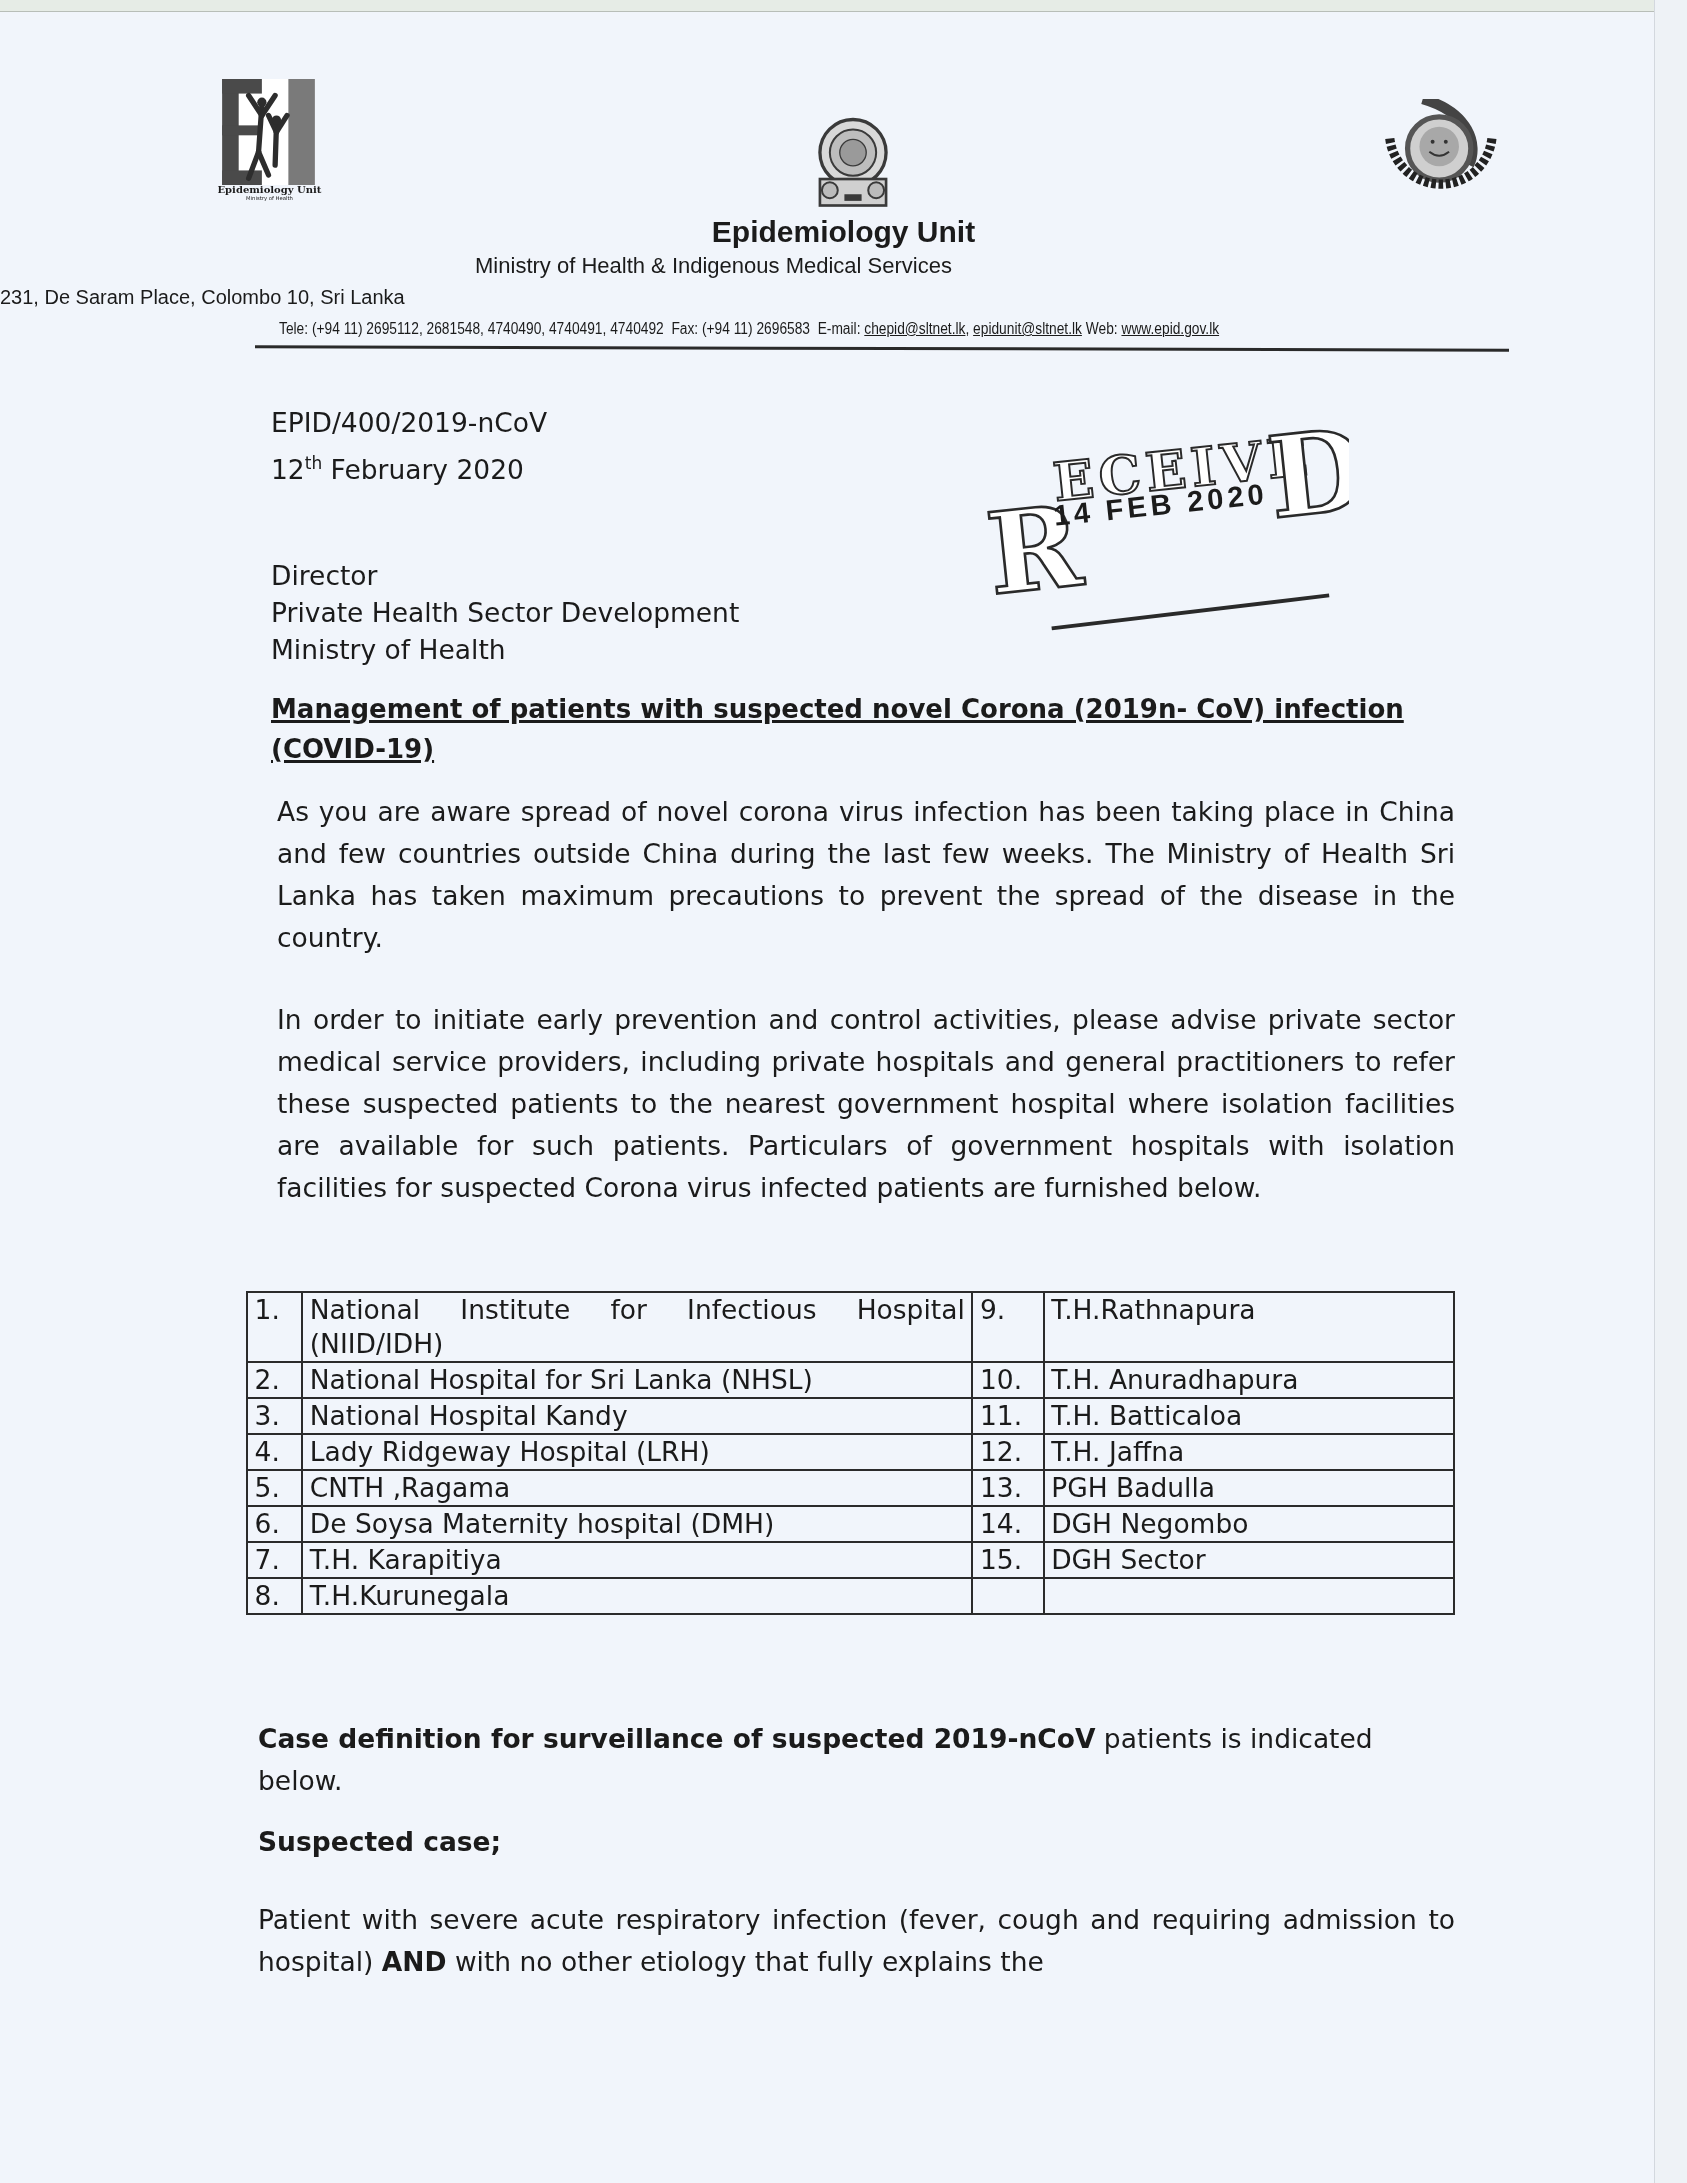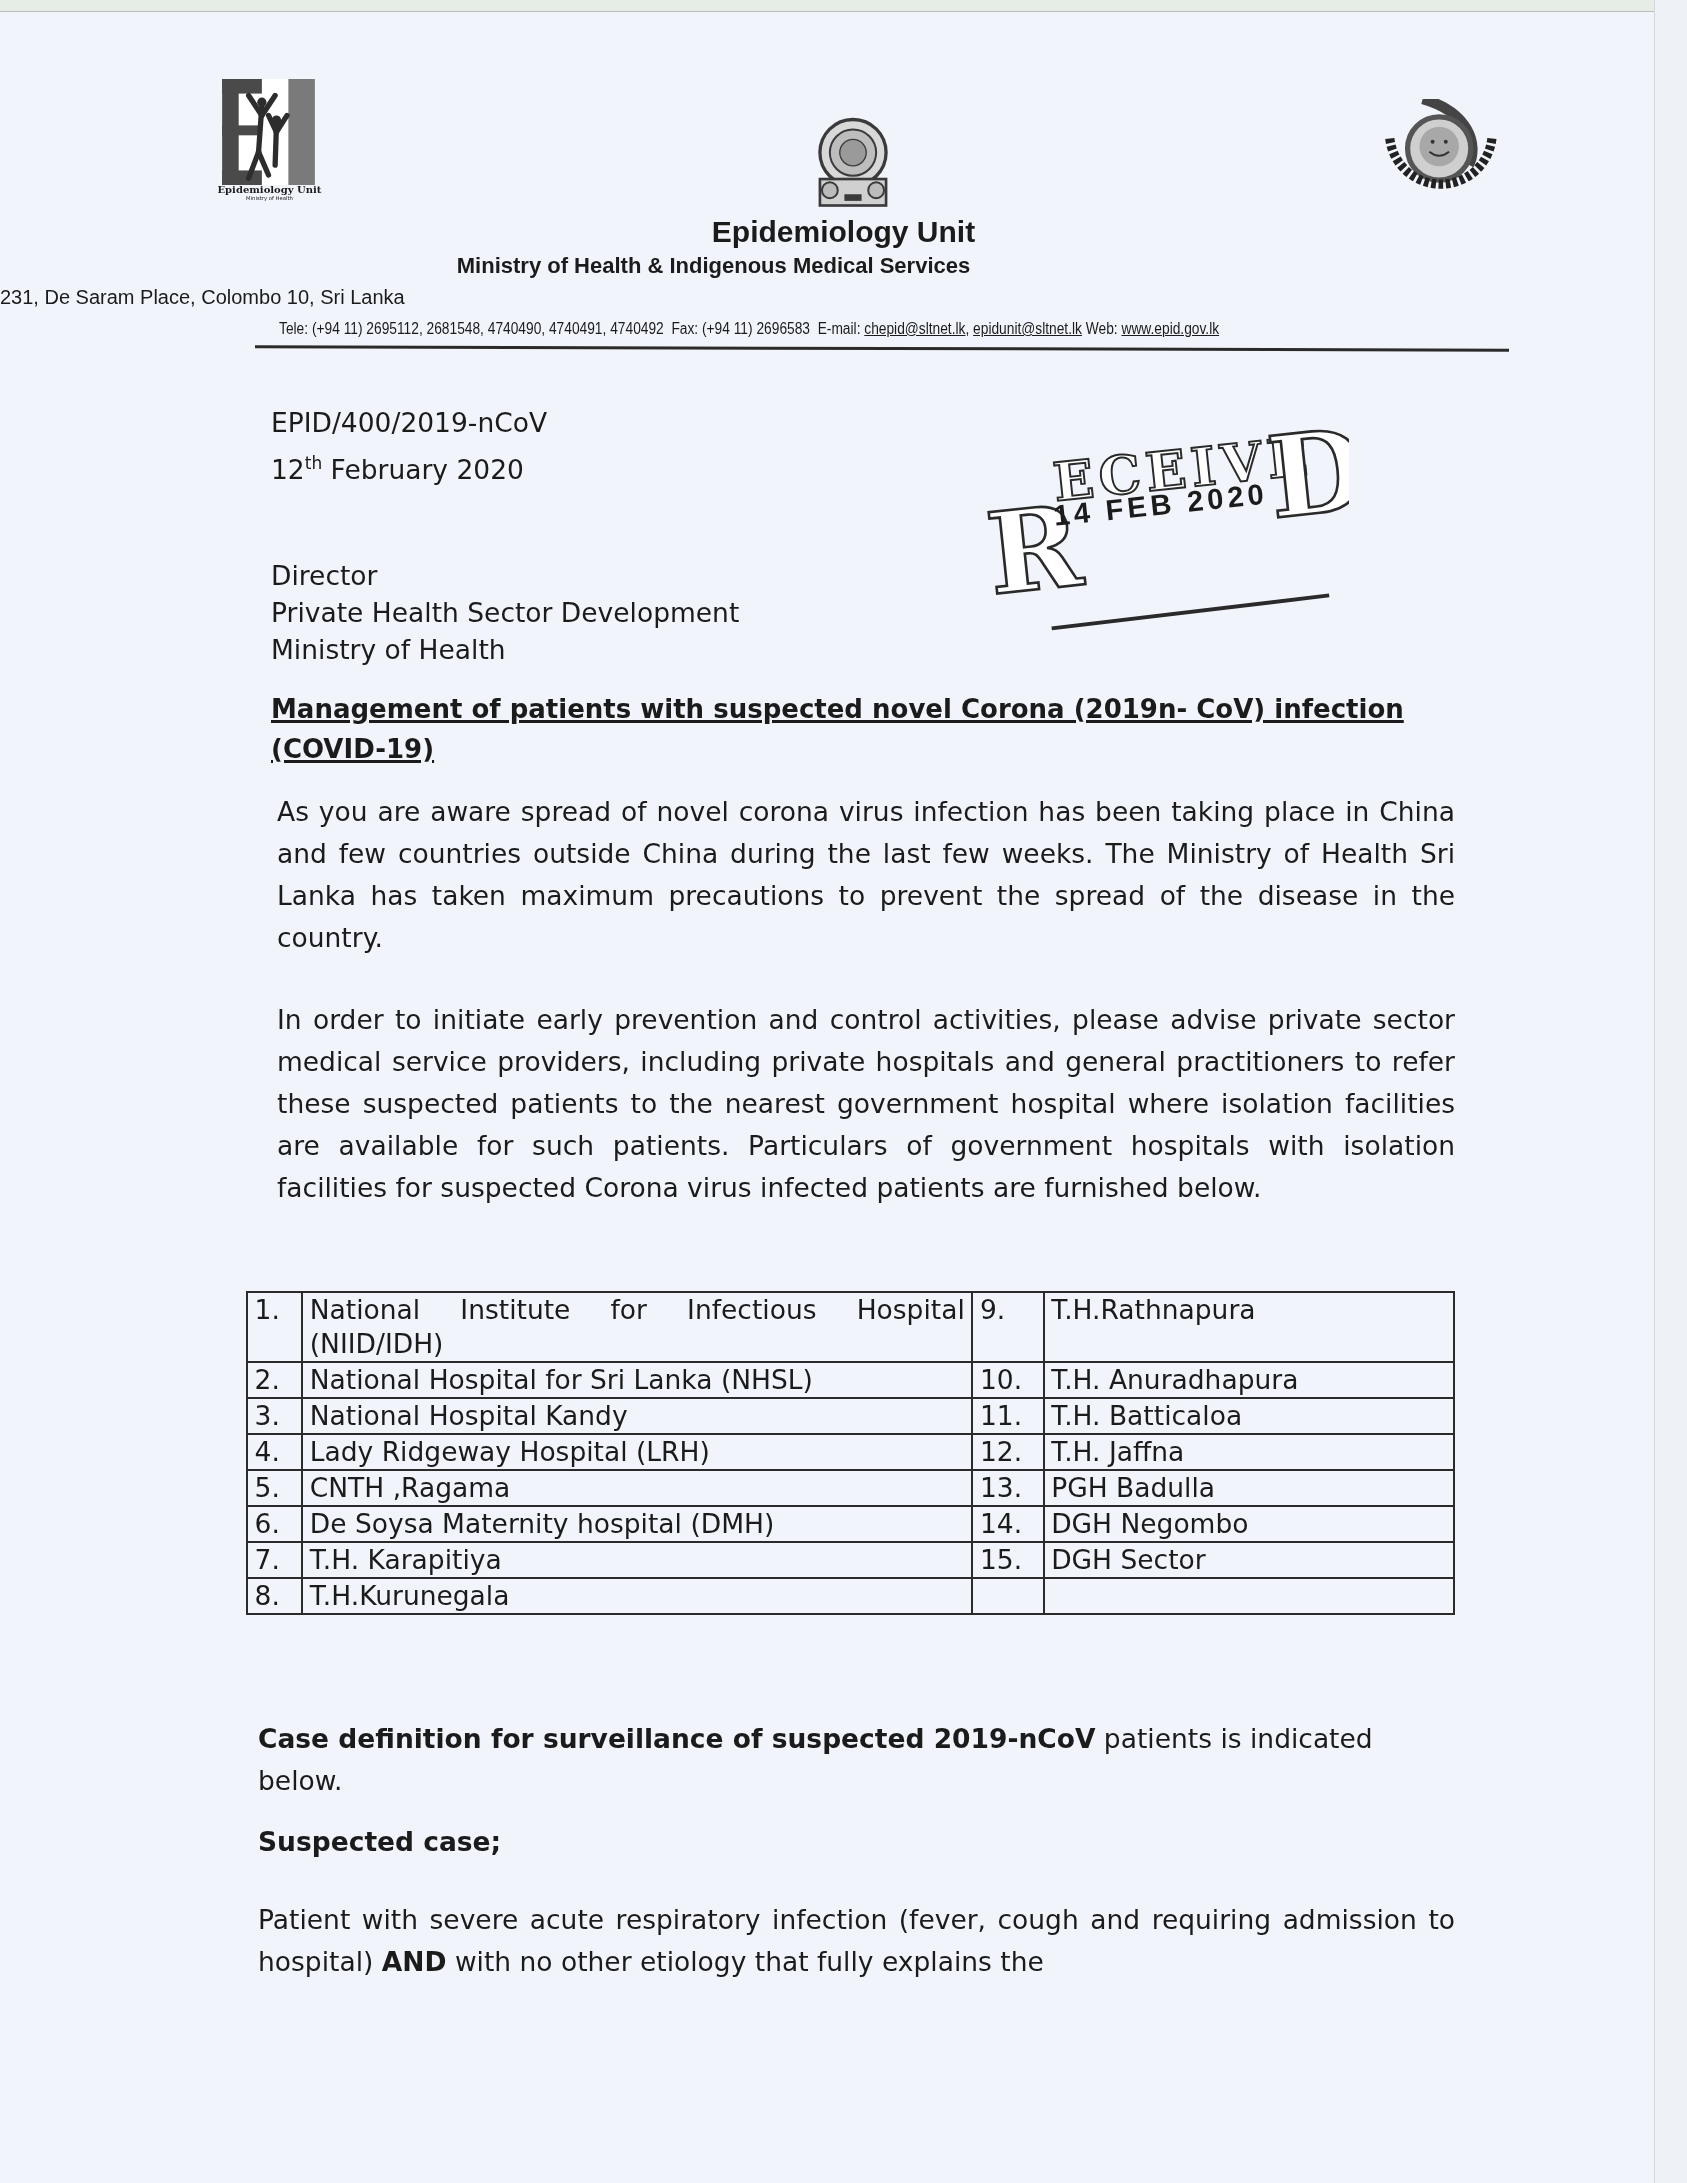--- a/index.html
+++ b/index.html
@@ -13,21 +13,21 @@
   .abs { position:absolute; }
 
   
   .logo-left { left:222px; top:79px; width:93px; height:106px; }
   .logo-left-caption { left:215px; top:184px; width:109px; text-align:center; font-family:"DejaVu Serif", serif; font-weight:bold; font-size:10px; }
   .logo-left-sub { left:215px; top:195px; width:109px; text-align:center; font-size:5.3px; }
   .emblem { left:810px; top:116px; width:86px; height:93px; }
   .logo-right { left:1363px; top:99px; width:159px; height:112px; }
 
   .lh-title { left:0; width:1687px; top:215px; text-align:center; font-family:"Liberation Sans", sans-serif; font-weight:bold; font-size:30px; }
-  .lh-ministry { left:0; width:1427px; top:253px; text-align:center; font-family:"Liberation Sans", sans-serif; font-weight:bold; font-size:22px; }
+  .lh-ministry { left:0; width:1427px; top:253px; text-align:center; font-family:"Liberation Sans", sans-serif; font-weight:normal; font-size:22px; }
   .lh-address { left:0; width:1687px; top:286px; text-align:left; font-family:"Liberation Sans", sans-serif; font-size:20px; }
   .lh-contact { left:279px; top:320px; width:1164px; font-family:"Liberation Sans", sans-serif; font-size:16px; transform:scaleX(0.86); transform-origin:left top; white-space:nowrap; }
   .lh-contact a { color:#1b1b1b; text-decoration:underline; }
   .rule { left:255px; top:347px; width:1254px; height:2.6px; background:#2a2a2a; transform:rotate(0.15deg); }
 
   
   .txt { font-family:"DejaVu Sans", sans-serif; font-size:26.5px; line-height:42px; }
   .ref { left:271px; top:402px; }
   .date { left:271px; top:442px; }
   .date sup { font-size:17px; }

